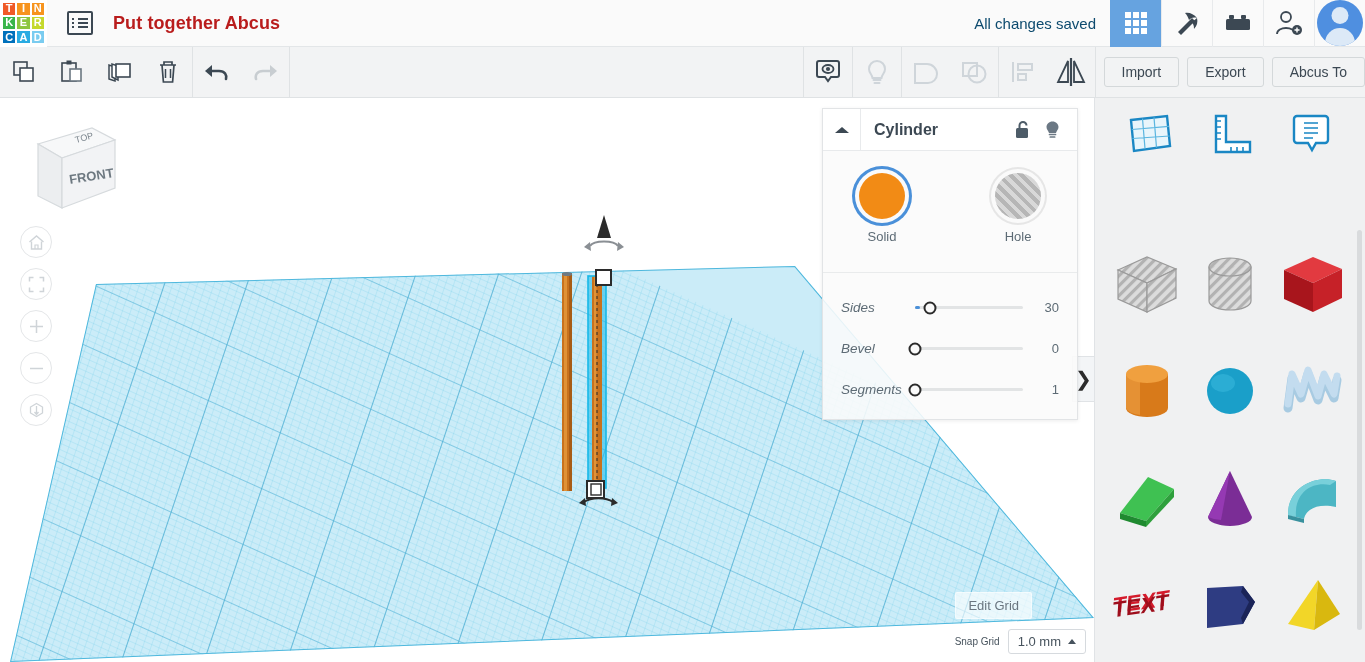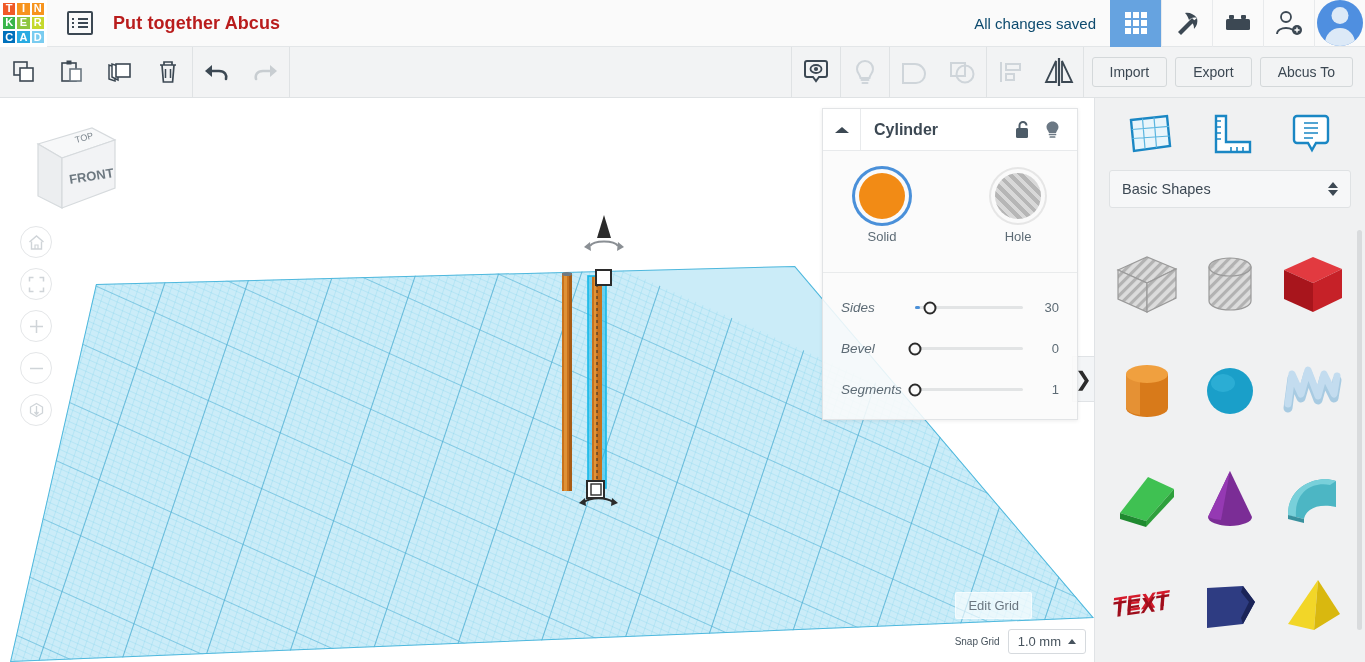--- a/index.html
+++ b/index.html
@@ -73,21 +73,21 @@
     width: 48px; height: 51px; display: flex; align-items: center; justify-content: center;
     cursor: pointer;
   }
   .tb-sep { width: 1px; height: 51px; background: #dfe2e4; }
   .txt-btn {
     height: 30px; padding: 0 17px; margin-left: 8px;
     background: #f2f3f4; border: 1px solid #d4d8da; border-radius: 3px;
     font-size: 14px; color: #3c4853; display: flex; align-items: center; cursor: pointer;
     font-family: "Liberation Sans", sans-serif;
   }
-  .tb-right { margin-left: auto; display: flex; align-items: center; padding-right: 12px; }
+  .tb-right { margin-left: auto; display: flex; align-items: center; }
 
   
   .canvas {
     position: absolute; top: 98px; left: 0; width: 1094px; height: 564px;
     background: #ffffff; overflow: hidden;
   }
   .viewcube { position: absolute; left: 20px; top: 18px; }
   .nav-btn {
     position: absolute; left: 20px; width: 32px; height: 32px;
     border: 1px solid #e4e6e8; border-radius: 50%; background: #fff;
@@ -538,29 +538,20 @@
         </svg>
       </div>
       <div class="sb-tool">
         <svg width="52" height="48" viewBox="0 0 52 48">
           <path d="M12 6 h28 a3 3 0 0 1 3 3 v21 a3 3 0 0 1 -3 3 h-9 l-4 7 l-4 -7 h-11 a3 3 0 0 1 -3 -3 v-21 a3 3 0 0 1 3 -3 Z" fill="#fff" stroke="#1a87c4" stroke-width="2.4"></path>
           <path d="M19 13 h14 M19 18 h14 M19 23 h14 M19 28 h9" stroke="#1a87c4" stroke-width="1.7"></path>
         </svg>
       </div>
     </div>
 
-    <div class="sb-select-wrap">
-      <div class="sb-select">
-        <span>Basic Shapes</span>
-        <span class="stepper">
-            <i class="up"></i>
-            <i class="dn"></i>
-          </span>
-      </div>
-    </div>
 
     <div class="shape-grid">
 
       <div class="shape-cell">
         <svg width="78" height="78" viewBox="0 0 78 78">
           <defs>
               <pattern id="hatch" width="7" height="7" patternUnits="userSpaceOnUse" patternTransform="rotate(45)">
             <rect width="3.5" height="7" fill="#b2b2b2"></rect>
                 <rect x="3.5" width="3.5" height="7" fill="#dcdcdc"></rect>
               </pattern>

